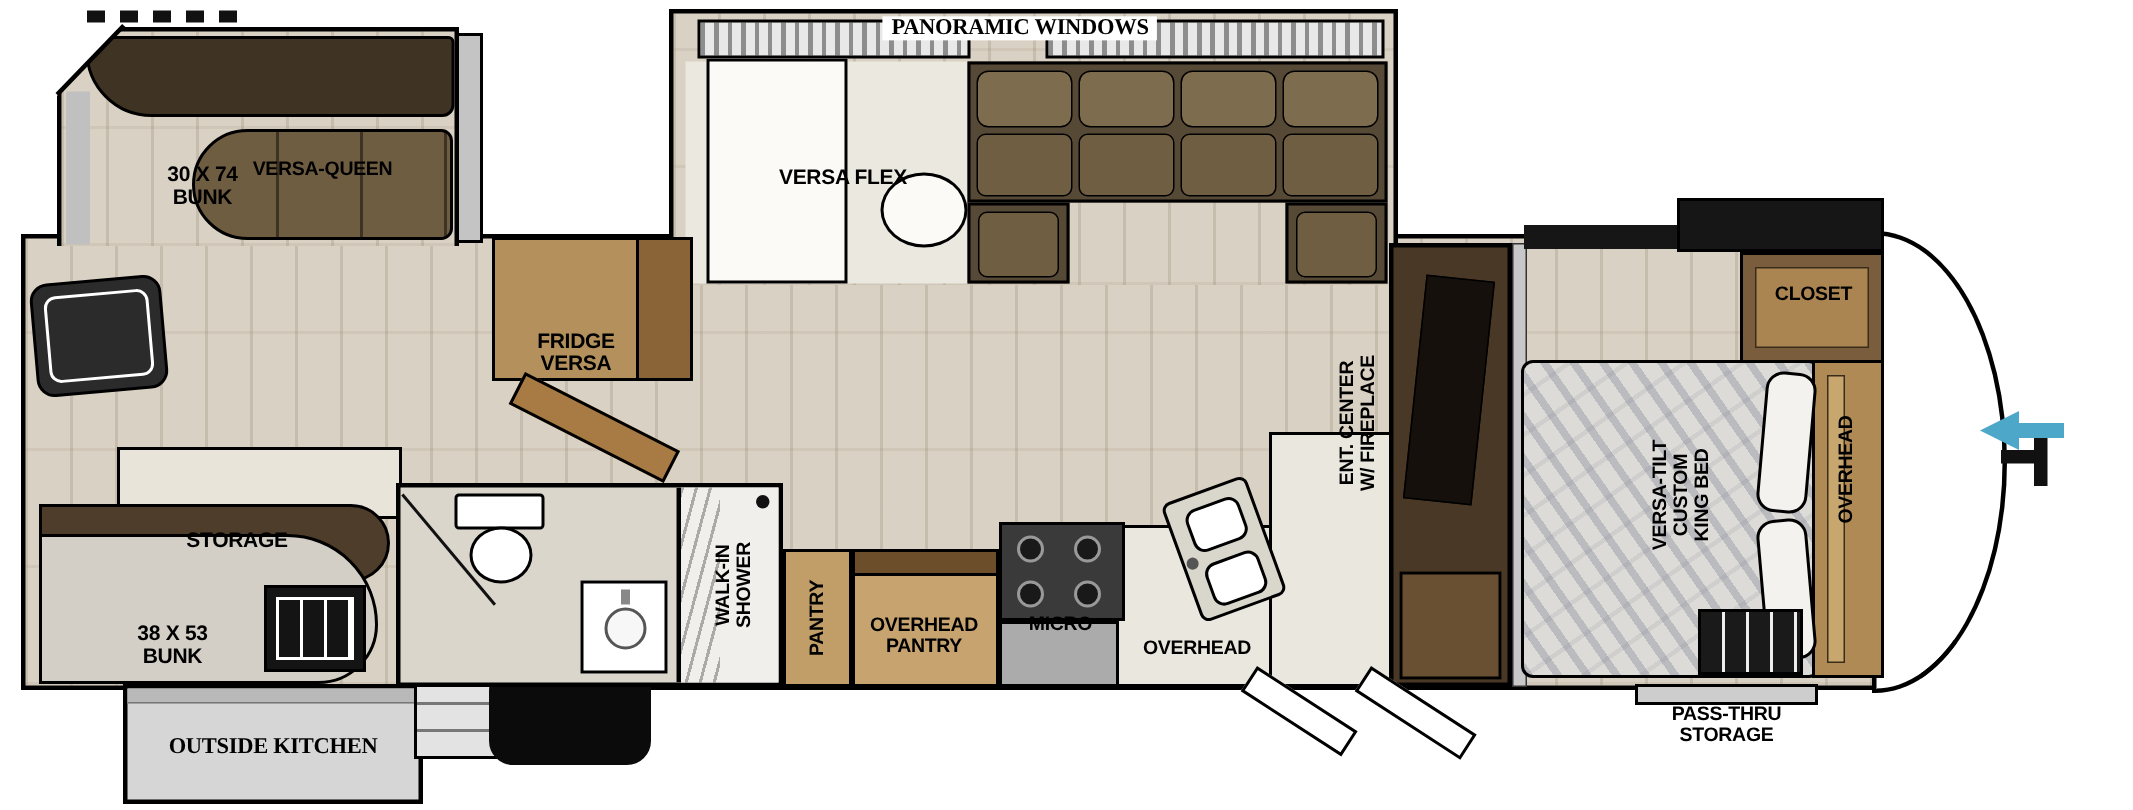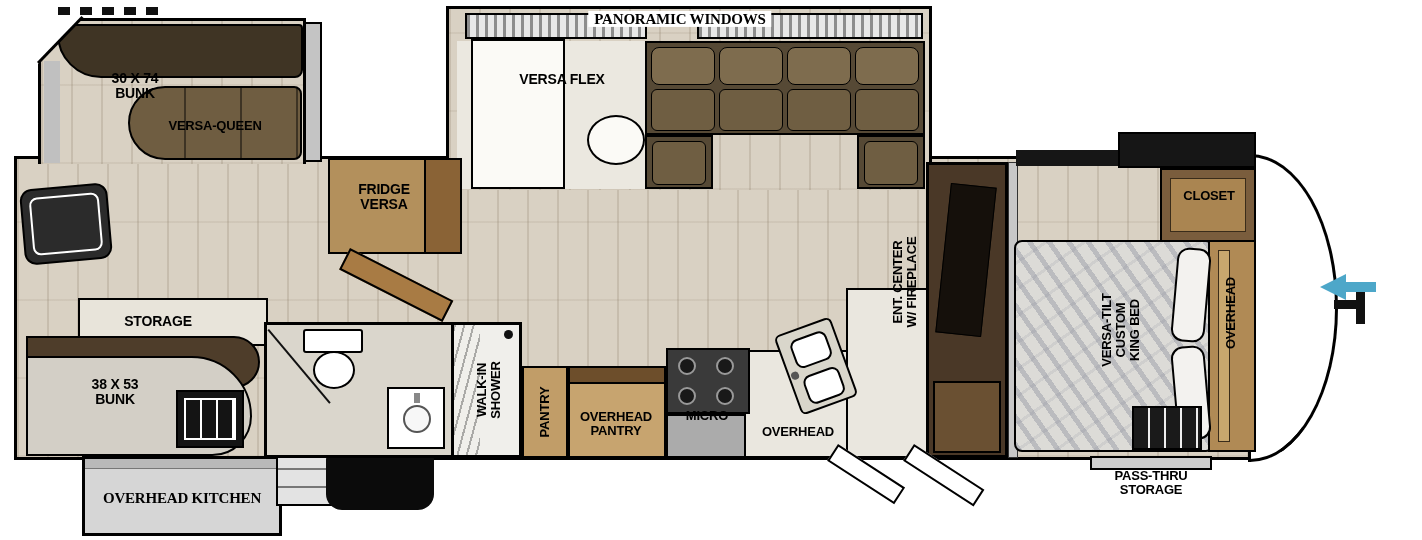--- a/index.html
+++ b/index.html
@@ -21,21 +21,21 @@
     background: repeating-linear-gradient(90deg, #8d8d8d 0 3px, #e8e8e8 3px 9px);
     border: 2px solid #000;
   }
   .lbl {
     position: absolute; z-index: 60; font-weight: bold; color: #000;
     text-align: center; line-height: 1.08; white-space: nowrap;
     letter-spacing: -0.2px; transform: translate(-50%,-50%); font-size: 13px;
   }
   .lbl.v { transform: translate(-50%,-50%) rotate(-90deg); }
   .lbl span { display: block; }
-  .f14 { font-size: 14px; } .f15 { font-size: 15px; font-family: Liberation Serif, serif; }
+  .f14 { font-size: 14px; margin-top: 38px; } .f15 { font-size: 15px; font-family: Liberation Serif, serif; }
 </style>
 </head>
 <body>
 
 <div id="canvas">
 
   <div class="abs" style="left:58px;top:7px;width:100px;height:8px;background:repeating-linear-gradient(90deg,#111 0 12px,transparent 12px 22px);"></div>
 
   <div class="abs wood b3" style="left:14px;top:156px;width:1240px;height:304px;z-index:1;"></div>
 
@@ -162,31 +162,31 @@
       </div>
     </div>
   </div>
 
   <div class="lbl f15" style="left:680px;top:19px;background:#fff;padding:0 6px;">PANORAMIC WINDOWS</div>
   <div class="lbl f14" style="left:562px;top:80px;">VERSA FLEX</div>
   <div class="lbl f14" style="left:135px;top:86px;">
     <span>30 X 74</span>
     <span>BUNK</span>
   </div>
-  <div class="lbl" style="left:215px;top:126px;text-align:center;">VERSA-QUEEN</div>
+  <div class="lbl" style="left:215px;top:113px;text-align:center;">VERSA-QUEEN</div>
   <div class="lbl f14" style="left:384px;top:197px;">
     <span>FRIDGE</span>
     <span>VERSA</span>
   </div>
   <div class="lbl f14" style="left:158px;top:322px;">STORAGE</div>
   <div class="lbl f14" style="left:115px;top:392px;">
     <span>38 X 53</span>
     <span>BUNK</span>
   </div>
-  <div class="lbl f15" style="left:182px;top:498px;">OVERHEAD KITCHEN</div>
+  <div class="lbl f15" style="left:182px;top:498px;">OUTSIDE KITCHEN</div>
   <div class="lbl v" style="left:489px;top:390px;">
     <span>WALK-IN</span>
     <span>SHOWER</span>
   </div>
   <div class="lbl v" style="left:545px;top:412px;">PANTRY</div>
   <div class="lbl" style="left:616px;top:424px;">
     <span>OVERHEAD</span>
     <span>PANTRY</span>
   </div>
   <div class="lbl" style="left:707px;top:416px;">MICRO</div>

